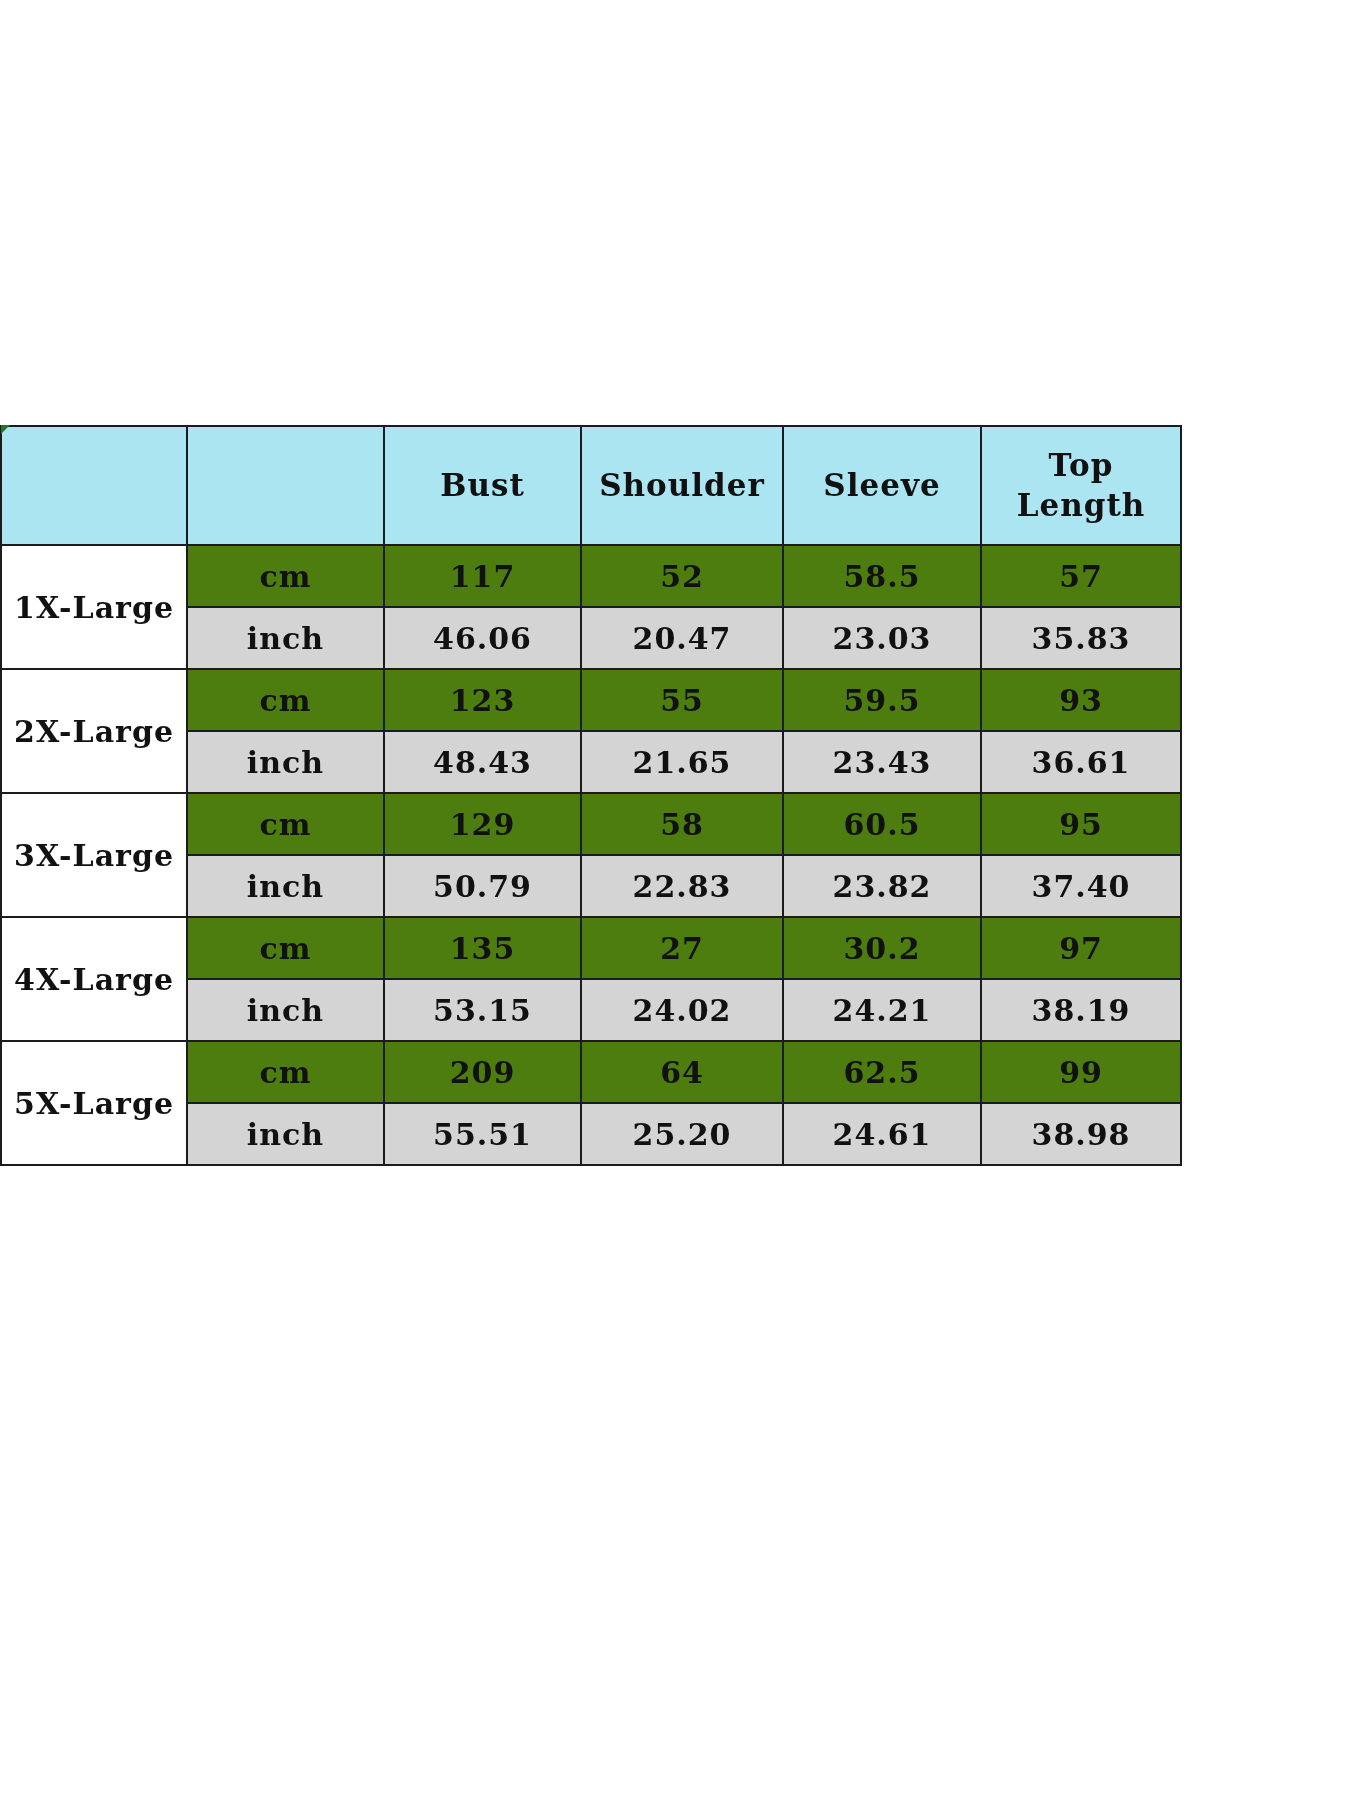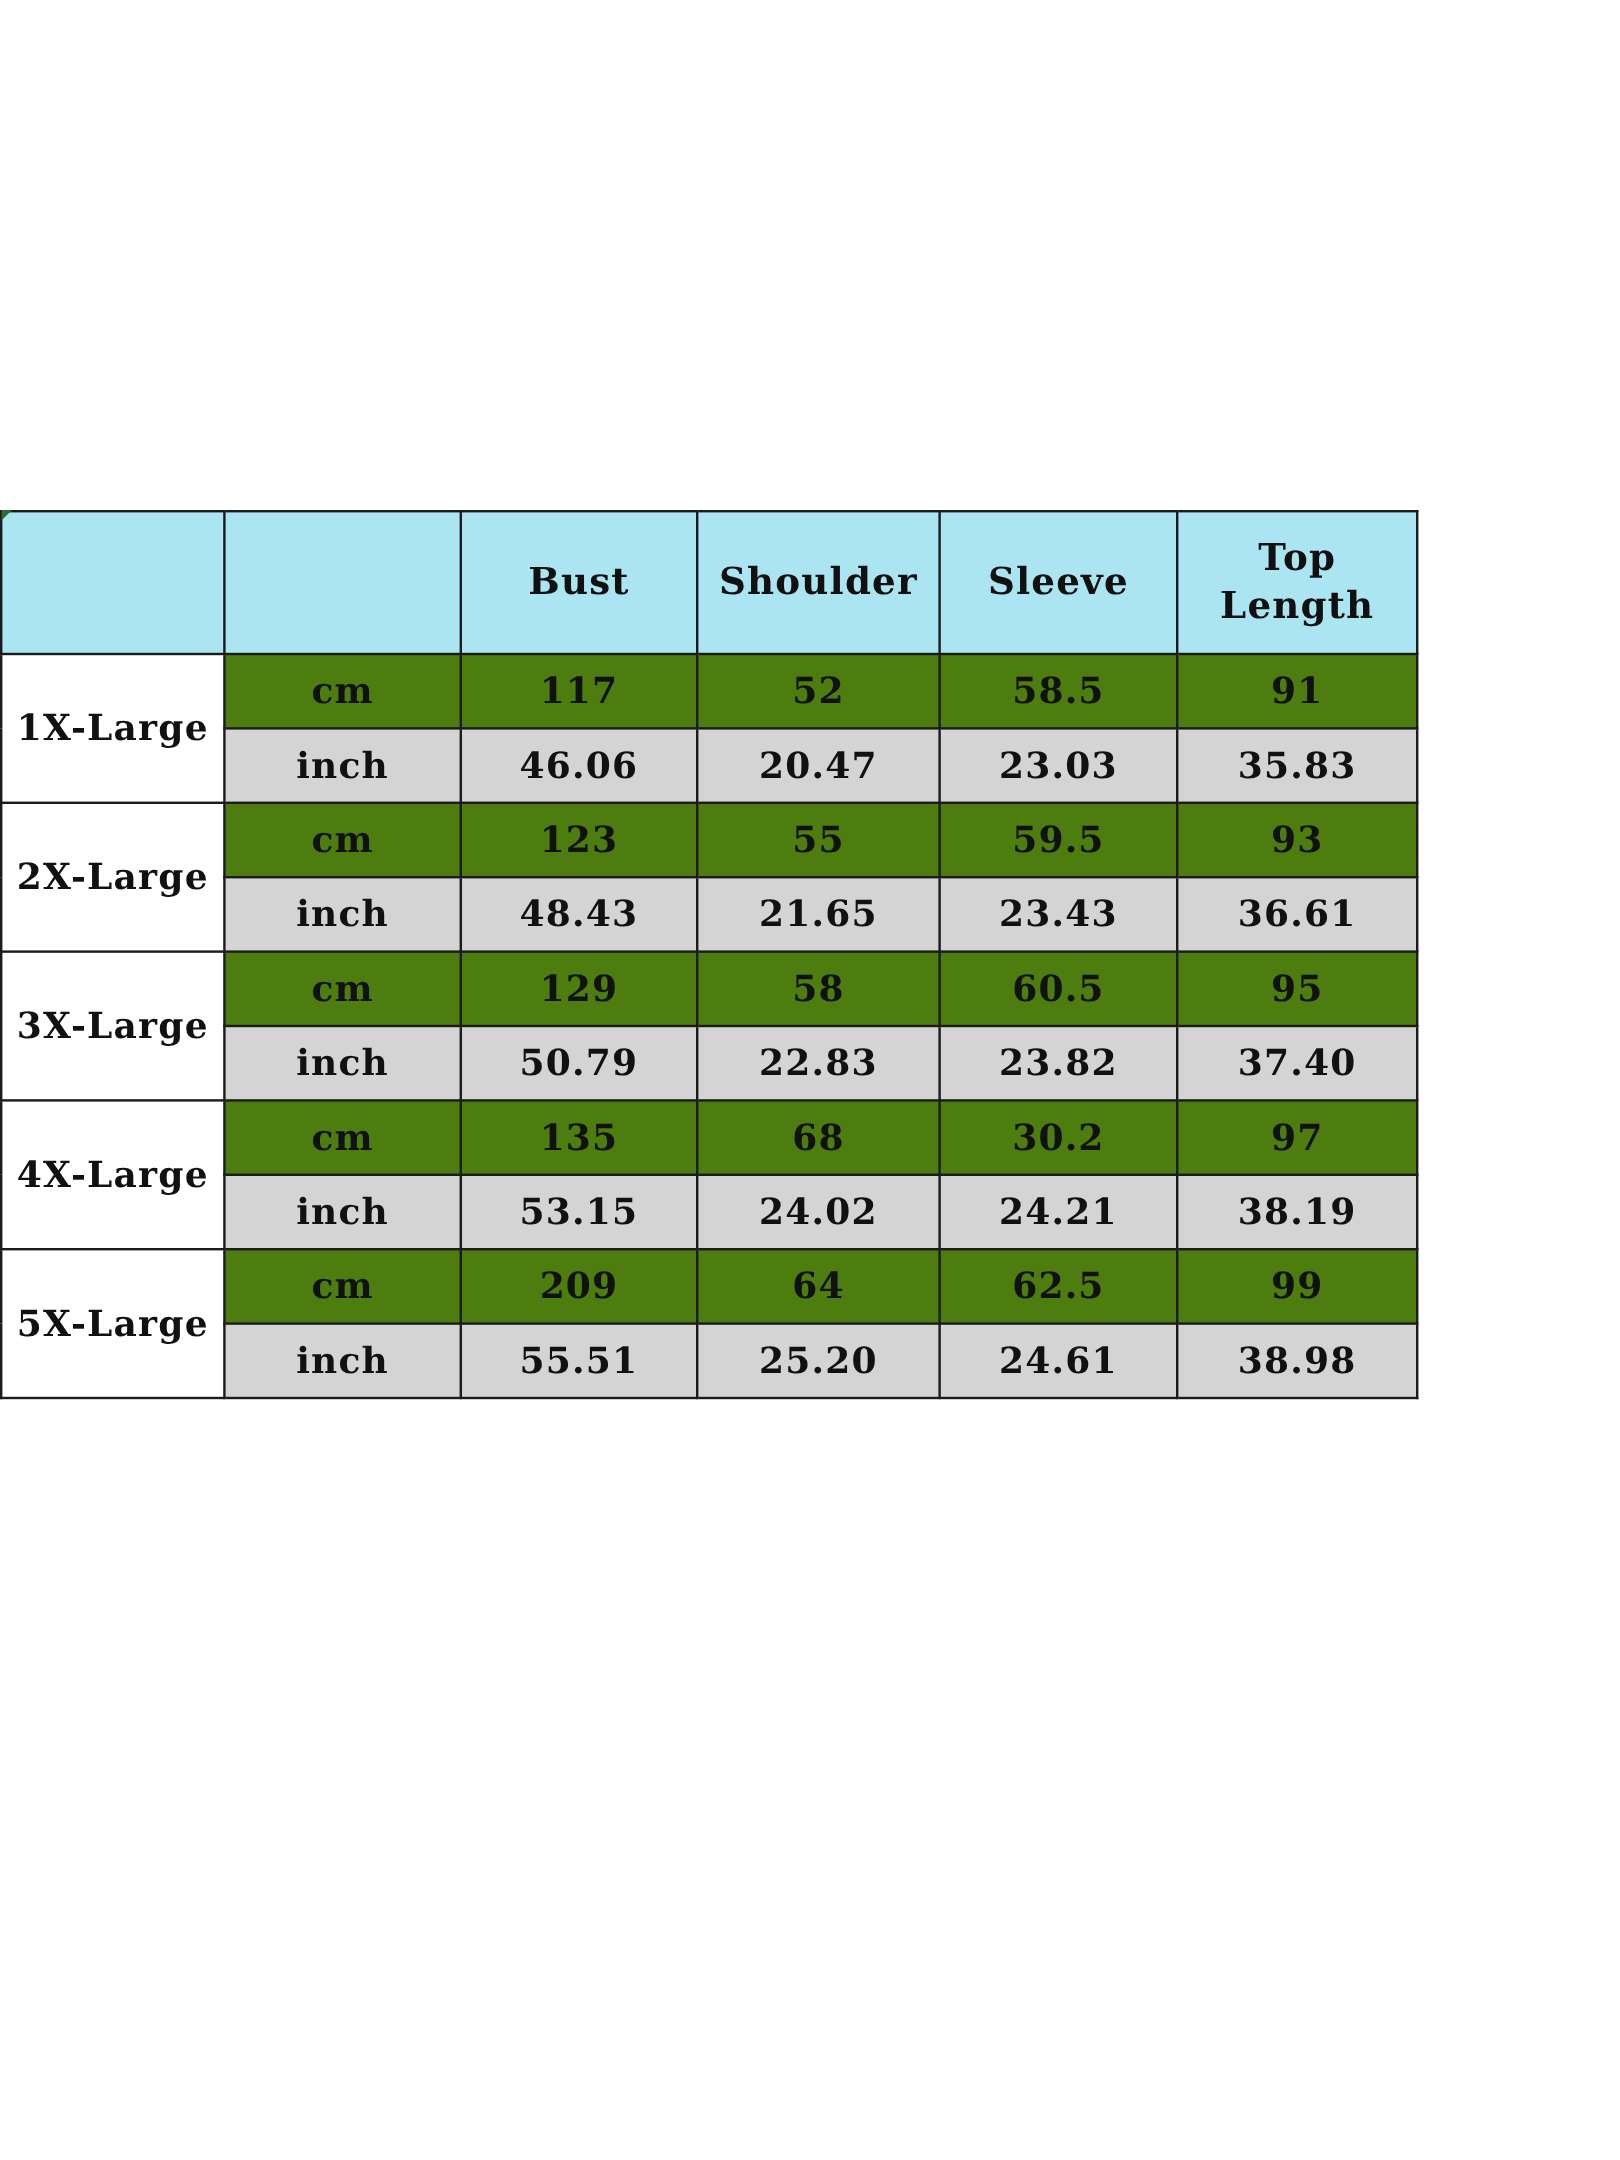--- a/index.html
+++ b/index.html
@@ -133,21 +133,21 @@
     </thead>
 
     <tbody>
 
       <tr class="cm-row">
         <td class="size-name" rowspan="2">1X-Large</td>
         <td class="unit-cell">cm</td>
         <td>117</td>
         <td>52</td>
         <td>58.5</td>
-        <td>91</td>
+        <td>57</td>
       </tr>
       <tr class="inch-row">
         <td class="unit-cell">inch</td>
         <td>46.06</td>
         <td>20.47</td>
         <td>23.03</td>
         <td>35.83</td>
       </tr>
 
       <tr class="cm-row">
@@ -179,21 +179,21 @@
         <td>50.79</td>
         <td>22.83</td>
         <td>23.82</td>
         <td>37.40</td>
       </tr>
 
       <tr class="cm-row">
         <td class="size-name" rowspan="2">4X-Large</td>
         <td class="unit-cell">cm</td>
         <td>135</td>
-        <td>68</td>
+        <td>27</td>
         <td>30.2</td>
         <td>97</td>
       </tr>
       <tr class="inch-row">
         <td class="unit-cell">inch</td>
         <td>53.15</td>
         <td>24.02</td>
         <td>24.21</td>
         <td>38.19</td>
       </tr>

